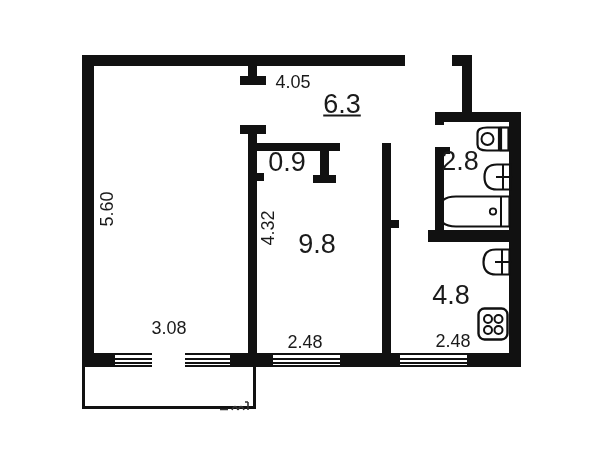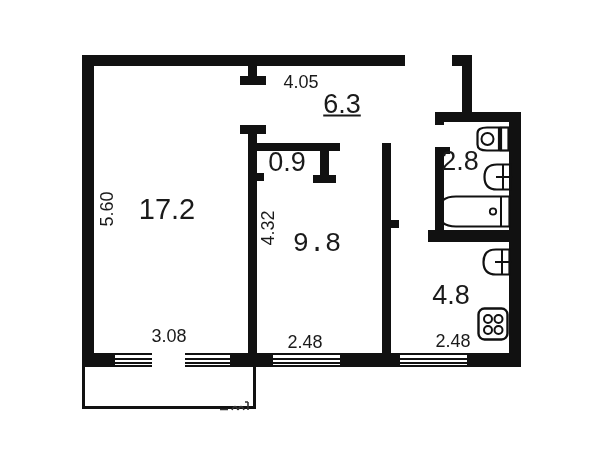--- a/index.html
+++ b/index.html
@@ -127,27 +127,26 @@
   <div class="fixture" style="left:477px;top:307px;">
     <svg width="32" height="34" viewBox="0 0 32 34" fill="none" stroke="#111" stroke-width="2.4">
       <rect x="1.5" y="1.5" width="29" height="31" rx="6"></rect>
       <circle cx="11" cy="12" r="4" stroke-width="2"></circle>
       <circle cx="21.5" cy="12" r="4" stroke-width="2"></circle>
       <circle cx="11" cy="23" r="4" stroke-width="2"></circle>
       <circle cx="21.5" cy="23" r="4" stroke-width="2"></circle>
     </svg>
   </div>
 
-  <div class="area-label lg" style="left:167px;top:209px;">17.2</div>
   <div class="area-label" style="left:342px;top:104px;text-decoration:underline;">6.3</div>
   <div class="area-label" style="left:287px;top:162px;text-align:center;">0.9</div>
-  <div class="area-label" style="left:317px;top:244px;font-family:Liberation Mono, monospace;">9.8</div>
+  <div class="area-label" style="left:317px;top:244px;">9.8</div>
   <div class="area-label" style="left:460px;top:161px;">2.8</div>
   <div class="area-label" style="left:451px;top:295px;">4.8</div>
 
-  <div class="dim-label" style="left:301px;top:82px;text-align:center;">4.05</div>
+  <div class="dim-label" style="left:293px;top:82px;text-align:center;">4.05</div>
   <div class="dim-label rot" style="left:107px;top:209px;">5.60</div>
   <div class="dim-label rot" style="left:268px;top:228px;">4.32</div>
-  <div class="dim-label" style="left:169px;top:336px;">3.08</div>
+  <div class="dim-label" style="left:169px;top:328px;">3.08</div>
   <div class="dim-label" style="left:305px;top:342px;">2.48</div>
   <div class="dim-label" style="left:453px;top:341px;">2.48</div>
 
 </div>
 
 </body></html>

